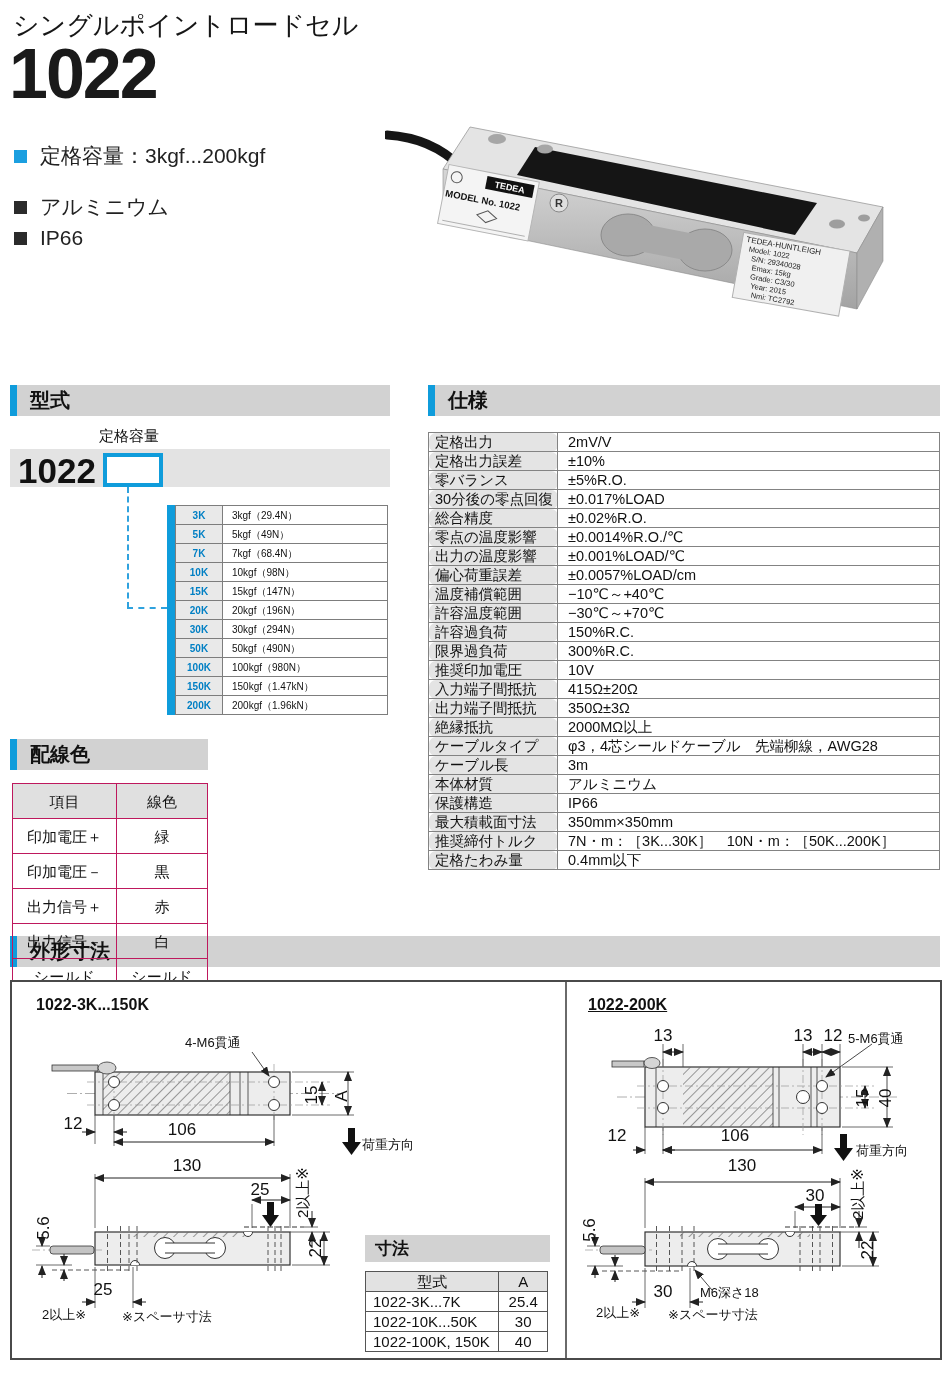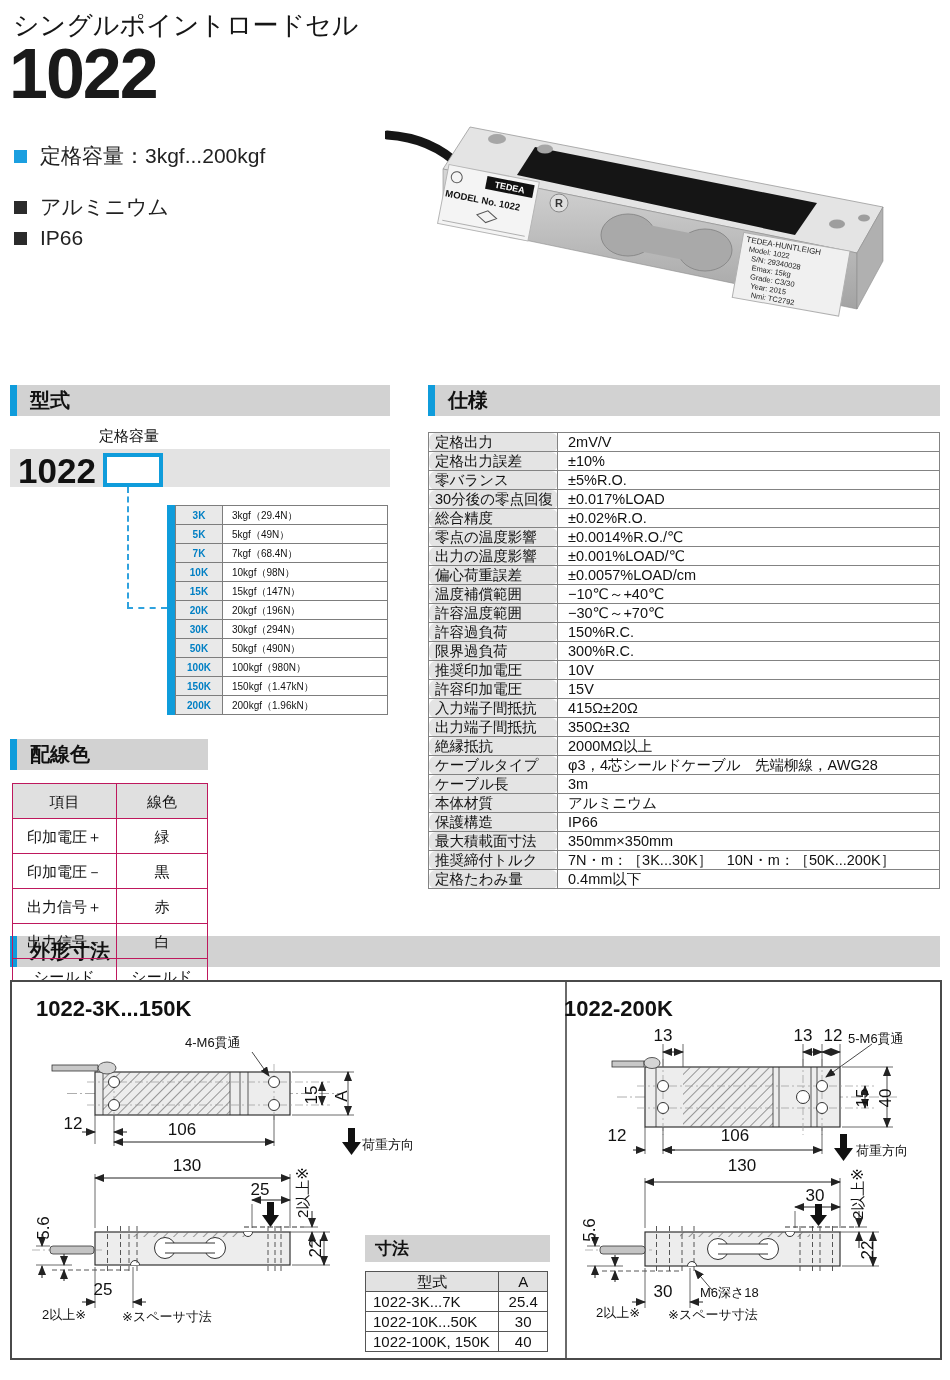--- a/index.html
+++ b/index.html
@@ -32,21 +32,21 @@
   .wire td{border:1px solid #be185d;height:18px;line-height:17px;text-align:center;padding:8px;}
   .wire tr.h td{background:#e0e0e0;}
   .wire td.c1{width:106px;} .wire td.c2{width:90px;}
   .spec{position:absolute;left:428px;top:432px;width:512px;font-size:14.5px;}
   .spec td{border:1px solid #838383;height:18px;line-height:17px;padding:0 0 0 6px;}
   .spec td.l{background:#e4e4e4;width:122px;border-radius:7px;}
   .spec td.v{padding-left:10px;}
   
   .dim-box{position:absolute;left:10px;top:980px;width:932px;height:380px;border:2px solid #4a4a4a;box-sizing:border-box;background:#fff;}
   .dim-divider{position:absolute;left:565px;top:982px;width:2px;height:376px;background:#6a6a6a;}
-  .panel-title{position:absolute;font-size:22px;font-weight:bold;color:#111;}
+  .panel-title{position:absolute;font-size:16px;font-weight:bold;color:#111;}
   .dim{position:absolute;font-size:17px;color:#111;text-align:center;white-space:nowrap;}
   .dimv{position:absolute;font-size:17px;color:#111;text-align:center;white-space:nowrap;
         transform:rotate(-90deg);transform-origin:center;}
   .note{position:absolute;font-size:13px;color:#111;white-space:nowrap;}
   .size-h{position:absolute;left:365px;top:1235px;width:185px;height:27px;background:#d2d2d2;
           font-weight:bold;font-size:17px;line-height:27px;padding-left:10px;box-sizing:border-box;}
   .size{position:absolute;left:365px;top:1271px;width:183px;font-size:15px;}
   .size td{border:1px solid #555;height:19px;line-height:18px;padding:0;}
   .size td.m{width:133px;padding-left:7px;}
   .size td.a{width:50px;text-align:center;}
@@ -256,24 +256,20 @@
         </tr>
       <tr>
           <td class="l">限界過負荷</td>
           <td class="v">300%R.C.</td>
         </tr>
       <tr>
           <td class="l">推奨印加電圧</td>
           <td class="v">10V</td>
         </tr>
       <tr>
-          <td class="l">許容印加電圧</td>
-          <td class="v">15V</td>
-        </tr>
-      <tr>
           <td class="l">入力端子間抵抗</td>
           <td class="v">415Ω±20Ω</td>
         </tr>
       <tr>
           <td class="l">出力端子間抵抗</td>
           <td class="v">350Ω±3Ω</td>
         </tr>
       <tr>
           <td class="l">絶縁抵抗</td>
           <td class="v">2000MΩ以上</td>
@@ -305,21 +301,21 @@
       <tr>
           <td class="l">定格たわみ量</td>
           <td class="v">0.4mm以下</td>
         </tr>
     </tbody>
   </table>
 
   <div class="dim-box"></div>
   <div class="dim-divider"></div>
   <div class="panel-title" style="left:36px;top:996px;">1022-3K...150K</div>
-  <div class="panel-title" style="left:564px;top:996px;">1022-200K</div>
+  <div class="panel-title" style="left:588px;top:996px;text-decoration:underline;">1022-200K</div>
 
   <svg class="abs" style="left:12px;top:982px;" width="551" height="376" viewBox="0 0 551 376">
     <defs>
       <pattern id="hL" width="7" height="7" patternUnits="userSpaceOnUse" patternTransform="rotate(45)">
         <line x1="0" y1="0" x2="0" y2="7" stroke="#666" stroke-width="1.3"></line>
       </pattern>
       <marker id="aL" markerWidth="10" markerHeight="8" refX="9" refY="4" orient="auto" markerUnits="userSpaceOnUse">
         <path d="M0,0 L10,4 L0,8 z" fill="#222"></path>
       </marker>
     </defs>

